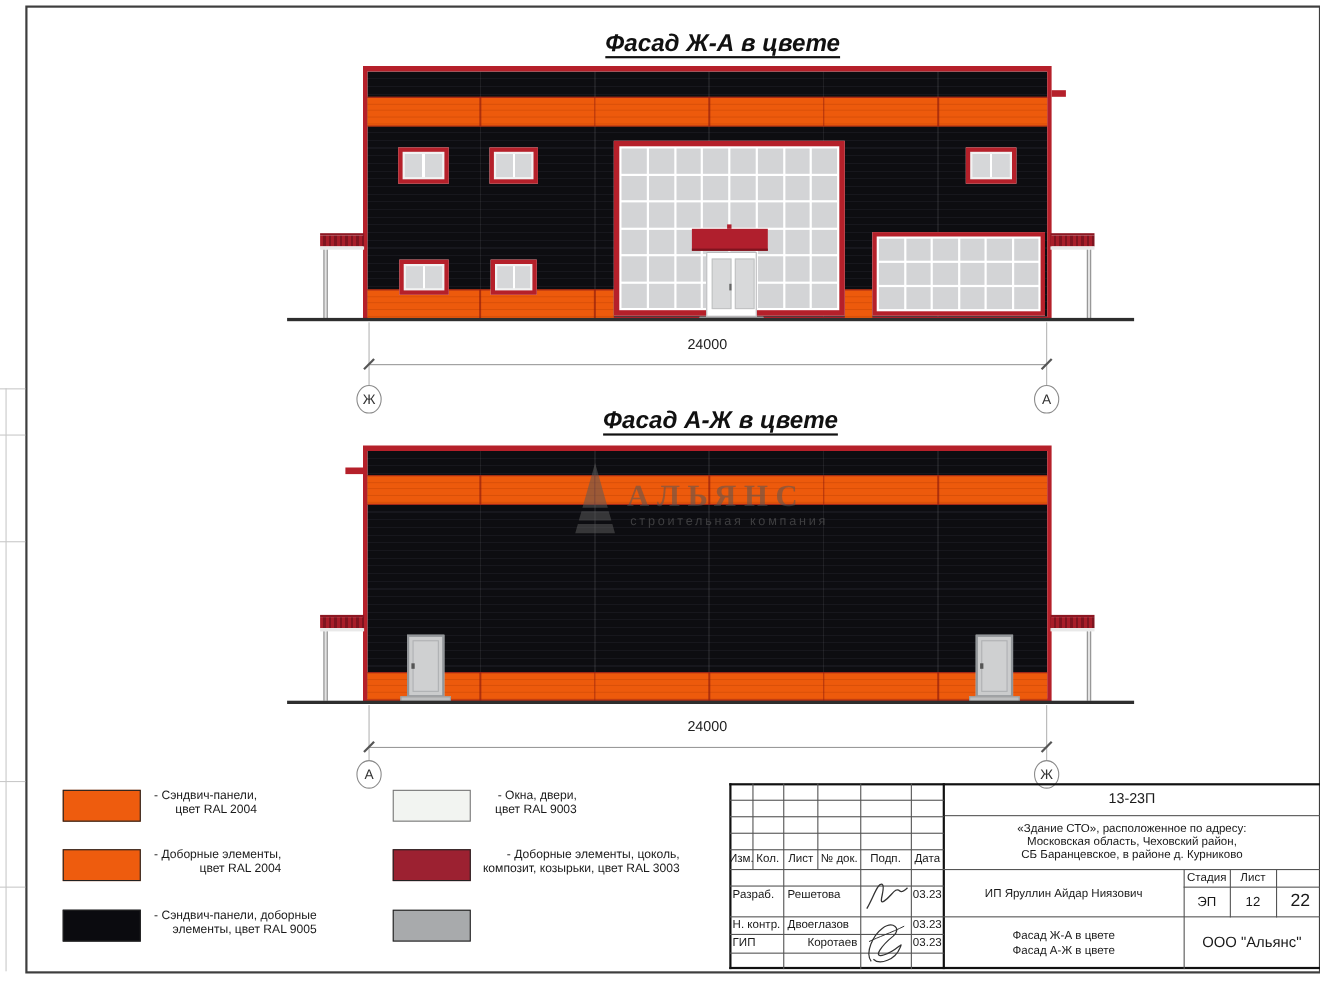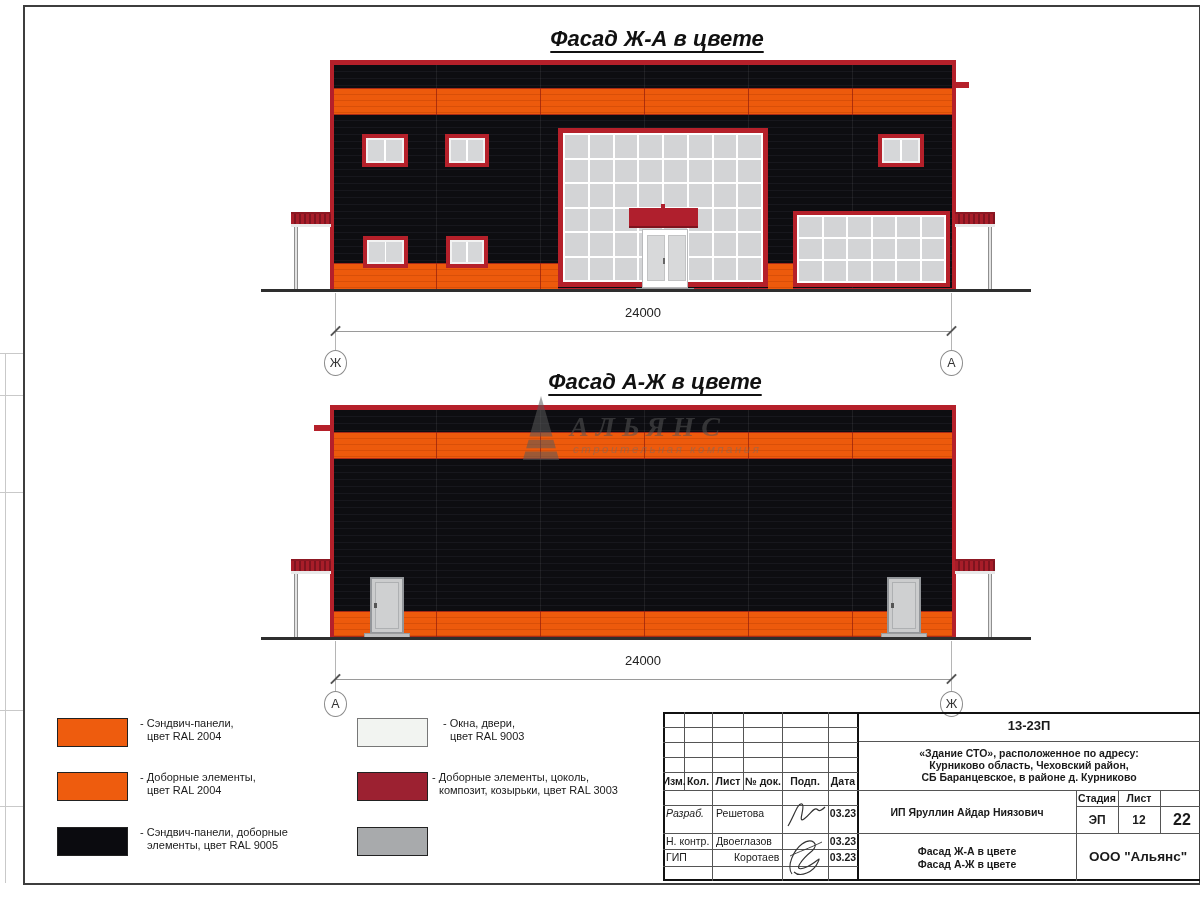--- a/index.html
+++ b/index.html
@@ -43,27 +43,27 @@
   .tick{width:13px;height:2px;background:#555;transform:rotate(-45deg);}
   .dimtext{font-size:13px;color:#222;transform:translateX(-50%);white-space:nowrap;}
   .bubble{box-sizing:border-box;width:23px;height:26px;border:1px solid #8b8b8b;border-radius:50%;
           background:#fff;display:flex;align-items:center;justify-content:center;font-size:12.5px;color:#333;}
   
   .wm-name{font-family:"Liberation Serif",serif;font-weight:bold;font-size:28px;letter-spacing:7px;
            color:rgba(85,85,85,0.55);white-space:nowrap;}
   .wm-sub{font-size:11.5px;letter-spacing:2.5px;color:rgba(110,110,110,0.5);white-space:nowrap;}
   
   .sw{box-sizing:border-box;border:1.5px solid #222;}
-  .leg-text{font-size:11px;line-height:13px;white-space:nowrap;}
+  .leg-text{font-size:11px;line-height:13px;white-space:nowrap;text-align:right;}
   .leg-text .l2{padding-left:7px;}
   
   .tbl-l{background:#111;}
   .tbl-t{background:#555;}
   .tb-text{font-size:10.5px;line-height:14px;white-space:nowrap;}
-  .ctr{text-align:right;transform:translateX(-50%);font-weight:bold;}
+  .ctr{text-align:right;transform:translateX(-50%);}
 </style>
 </head>
 <body>
 
 <div id="stage">
 
   <div class="abs frame" style="left:23px;top:5px;width:1174px;height:876px;"></div>
   <div class="abs mline" style="left:5px;top:353px;width:1px;height:530px;"></div>
   <div class="abs mline" style="left:0;top:353px;width:23px;height:1px;"></div>
   <div class="abs mline" style="left:0;top:395px;width:23px;height:1px;"></div>
@@ -207,21 +207,21 @@
   </div>
   <div class="abs thresh" style="left:881px;top:633px;width:46px;height:5px;"></div>
 
   <div class="abs canopy" style="left:291px;top:559px;width:40px;height:15px;"></div>
   <div class="abs post" style="left:294px;top:574px;width:4px;height:63px;"></div>
   <div class="abs canopy" style="left:955px;top:559px;width:40px;height:15px;"></div>
   <div class="abs post" style="left:988px;top:574px;width:4px;height:63px;"></div>
   <div class="abs redbar" style="left:314px;top:425px;width:16px;height:6px;"></div>
   <div class="abs ground" style="left:261px;top:637px;width:770px;height:3px;"></div>
 
-  <div class="abs" style="left:520px;top:394px;width:340px;height:70px;font-style:italic;">
+  <div class="abs" style="left:520px;top:419px;width:340px;height:70px;">
     <svg width="38" height="64" viewBox="0 0 34 60" style="position:absolute;left:2px;top:2px;">
       <polygon points="17,0 27.8,38 6.2,38" fill="rgba(90,90,90,0.55)"></polygon>
       <polygon points="5.4,41 28.6,41 30.9,49 3.1,49" fill="rgba(90,90,90,0.55)"></polygon>
       <polygon points="2.3,52 31.7,52 34,60 0,60" fill="rgba(90,90,90,0.55)"></polygon>
     </svg>
     <div class="wm-name" style="position:absolute;left:50px;top:17px;">АЛЬЯНС</div>
     <div class="wm-sub" style="position:absolute;left:53px;top:49px;">строительная компания</div>
   </div>
 
   <div class="abs extline" style="left:335px;top:641px;width:1px;height:53px;"></div>
@@ -287,41 +287,41 @@
   <div class="abs tbl-t" style="left:1160px;top:790px;width:1px;height:44px;"></div>
   <div class="abs tbl-t" style="left:1076px;top:806px;width:124px;height:1px;"></div>
 
   <div class="abs tb-text ctr" style="left:674px;top:774px;">Изм.</div>
   <div class="abs tb-text ctr" style="left:698px;top:774px;">Кол.</div>
   <div class="abs tb-text ctr" style="left:728px;top:774px;">Лист</div>
   <div class="abs tb-text ctr" style="left:763px;top:774px;">№ док.</div>
   <div class="abs tb-text ctr" style="left:805px;top:774px;">Подп.</div>
   <div class="abs tb-text ctr" style="left:843px;top:774px;">Дата</div>
 
-  <div class="abs tb-text" style="left:666px;top:806px;font-style:italic;">Разраб.</div>
+  <div class="abs tb-text" style="left:666px;top:806px;">Разраб.</div>
   <div class="abs tb-text" style="left:716px;top:806px;">Решетова</div>
   <div class="abs tb-text ctr" style="left:843px;top:806px;">03.23</div>
   <div class="abs tb-text" style="left:666px;top:834px;">Н. контр.</div>
   <div class="abs tb-text" style="left:716px;top:834px;">Двоеглазов</div>
   <div class="abs tb-text ctr" style="left:843px;top:834px;">03.23</div>
   <div class="abs tb-text" style="left:666px;top:850px;">ГИП</div>
   <div class="abs tb-text" style="left:716px;top:850px;padding-left:18px;">Коротаев</div>
   <div class="abs tb-text ctr" style="left:843px;top:850px;">03.23</div>
 
   <svg class="abs" style="left:784px;top:796px;" width="42" height="36" viewBox="0 0 42 36">
     <path d="M4 30 C10 20,14 6,18 8 C22 10,13 28,20 23 C27 18,30 10,34 14 C36 16,39 13,41 11" stroke="#333" stroke-width="1.2" fill="none"></path>
   </svg>
   <svg class="abs" style="left:784px;top:834px;" width="42" height="44" viewBox="0 0 42 44">
     <path d="M8 40 C2 32,10 16,18 10 C28 3,36 10,28 17 C18 25,8 38,20 34 C32 30,38 20,34 28 C30 38,16 44,10 38" stroke="#333" stroke-width="1.1" fill="none"></path>
     <path d="M6 22 C14 18,26 14,38 8" stroke="#333" stroke-width="0.9" fill="none"></path>
   </svg>
 
   <div class="abs tb-text ctr" style="left:1029px;top:719px;font-size:13px;">13-23П</div>
   <div class="abs tb-text ctr" style="left:1029px;top:747px;line-height:12px;">«Здание СТО», расположенное по адресу:</div>
-  <div class="abs tb-text ctr" style="left:1029px;top:759px;line-height:12px;">Курниково область, Чеховский район,</div>
+  <div class="abs tb-text ctr" style="left:1029px;top:759px;line-height:12px;">Московская область, Чеховский район,</div>
   <div class="abs tb-text ctr" style="left:1029px;top:771px;line-height:12px;">СБ Баранцевское, в районе д. Курниково</div>
   <div class="abs tb-text ctr" style="left:967px;top:805px;">ИП Яруллин Айдар Ниязович</div>
   <div class="abs tb-text ctr" style="left:1097px;top:791px;">Стадия</div>
   <div class="abs tb-text ctr" style="left:1139px;top:791px;">Лист</div>
   <div class="abs tb-text ctr" style="left:1239px;top:791px;">Листов</div>
   <div class="abs tb-text ctr" style="left:1097px;top:813px;font-size:12px;">ЭП</div>
   <div class="abs tb-text ctr" style="left:1139px;top:813px;font-size:12px;">12</div>
   <div class="abs tb-text ctr" style="left:1182px;top:813px;font-size:16px;">22</div>
   <div class="abs tb-text ctr" style="left:967px;top:844px;">Фасад Ж-А в цвете</div>
   <div class="abs tb-text ctr" style="left:967px;top:857px;">Фасад А-Ж в цвете</div>

